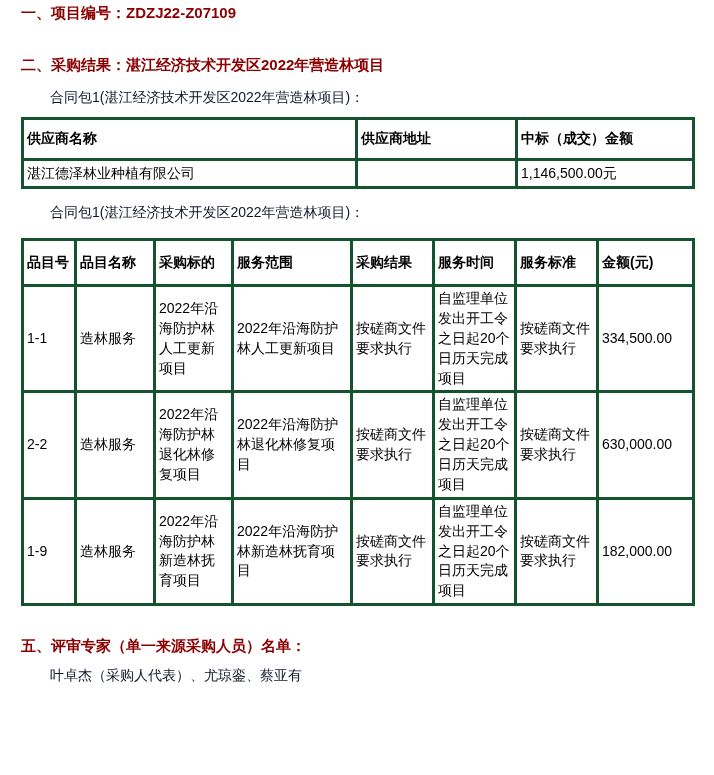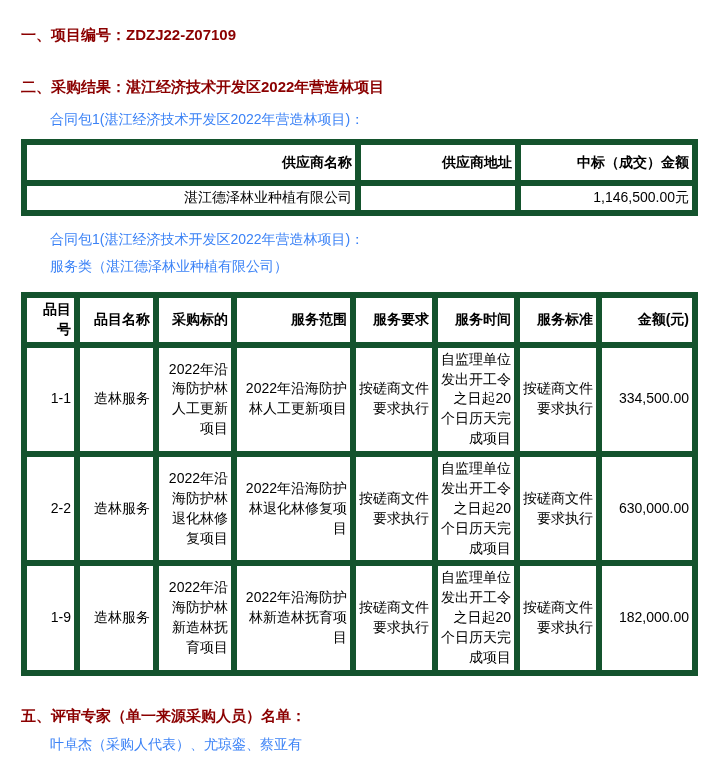--- a/index.html
+++ b/index.html
@@ -3,50 +3,50 @@
 <meta charset="utf-8">
 <style>
   * { margin:0; padding:0; box-sizing:border-box; }
   html, body { background:#ffffff; }
   body {
     width:714px; height:775px;
     font-family:"Liberation Sans","DejaVu Sans",sans-serif;
     color:#000000; font-size:14px;
     overflow:hidden;
   }
-  .doc { padding:25px 22px 0 21px; }
+  .doc { padding:3px 22px 0 21px; }
 
   .sec-heading {
     color:#8b0000;
     font-size:15px;
     font-weight:bold;
     line-height:16px;
     white-space:nowrap;
   }
   .h1 { margin-top:2px; }
   .h2 { margin-top:36px; }
   .h3 { margin-top:29px; }
   .h4 { margin-top:19px; }
   .h5 { margin-top:32px; }
 
-  .line { font-size:14px; line-height:16px; color:#3b82f6; }
+  .line { font-size:14px; line-height:16px; color:#0f172a; }
   .indent { margin-left:29px; }
   .pkg1 { margin-top:16px; }
   .pkg2 { margin-top:15px; }
   .svc  { margin-top:11px; }
-  .names{ margin-top:13px;font-family:Liberation Serif, serif; }
+  .names{ margin-top:13px; }
 
   table.tbl {
     width:100%;
     border-collapse:collapse;
     table-layout:fixed;
   }
   .tbl th, .tbl td {
-    border:6px solid #14532d;
-    text-align:right;
+    border:3px solid #14532d;
+    text-align:left;
     vertical-align:middle;
     font-size:14px;
     line-height:1.42;
     padding:2px 3px;
     word-break:break-all;
   }
   .tbl th { font-weight:bold; }
 
   .t1 { margin-top:12px; }
   .t1 th { height:41px; }
@@ -88,40 +88,39 @@
       <tr>
         <td>湛江德泽林业种植有限公司</td>
         <td></td>
         <td class="num">1,146,500.00元</td>
       </tr>
     </tbody>
   </table>
 
 
   <div class="line indent pkg2">合同包1(湛江经济技术开发区2022年营造林项目)：</div>
-  <div class="line indent svc">服务类（湛江德泽林业种植有限公司）</div>
 
   <table class="tbl t2">
     <colgroup>
       <col style="width:53px">
       <col style="width:79px">
       <col style="width:78px">
       <col style="width:119px">
       <col style="width:82px">
       <col style="width:82px">
       <col style="width:82px">
       <col style="width:96px">
     </colgroup>
     <thead>
       <tr>
         <th>品目号</th>
         <th>品目名称</th>
         <th>采购标的</th>
         <th>服务范围</th>
-        <th>服务要求</th>
+        <th>采购结果</th>
         <th>服务时间</th>
         <th>服务标准</th>
         <th class="num">金额(元)</th>
       </tr>
     </thead>
     <tbody>
       <tr class="r1">
         <td>1-1</td>
         <td>造林服务</td>
         <td>2022年沿海防护林人工更新项目</td>

